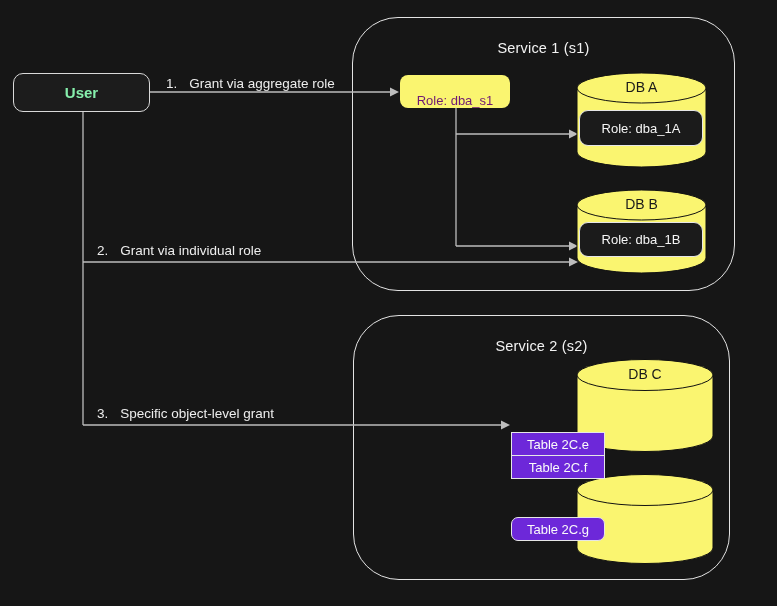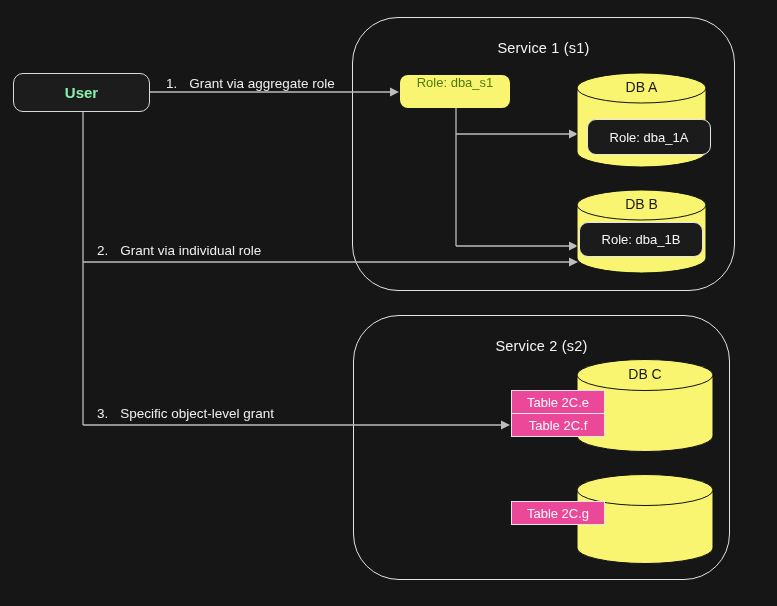--- a/index.html
+++ b/index.html
@@ -21,36 +21,36 @@
   #wires{position:absolute;left:0;top:0;z-index:2;}
   
   .node-dark{
     position:absolute;background:#1c1c1c;border:1.5px solid #d9d9d9;
     border-radius:10px;display:flex;align-items:center;justify-content:center;
     box-sizing:border-box;z-index:3;font-size:13px;color:#86efac;
   }
   .user-box{font-weight:bold;font-size:15px;}
   .role-yellow{
     position:absolute;background:#faf570;border-radius:8px;
-    display:flex;align-items:flex-start;justify-content:center;
-    box-sizing:border-box;z-index:3;font-size:13px;color:#4d7c0f;
+    display:flex;align-items:flex-end;justify-content:center;
+    box-sizing:border-box;z-index:3;font-size:13px;color:#701a75;
   }
   .role-in-db{
     position:absolute;background:#1b1b1b;border:1.4px solid #e6e6e6;
     border-radius:9px;display:flex;align-items:center;justify-content:center;
     box-sizing:border-box;z-index:4;font-size:13px;color:#f5f5f5;
   }
   .db-label{
     position:absolute;text-align:center;font-size:14px;color:#1a1a1a;
     z-index:4;
   }
   .table-box{
-    position:absolute;background:#ec4899;border:1.4px solid #e6e6e6;
+    position:absolute;background:#6d28d9;border:1.4px solid #e6e6e6;
     display:flex;align-items:center;justify-content:center;
-    box-sizing:border-box;z-index:4;font-size:13px;color:#fafafa;
+    box-sizing:border-box;z-index:4;font-size:13px;color:#fafafa;margin-top:42px;
   }
   .edge-label{
     position:absolute;display:flex;font-size:13.5px;color:#ededed;
     z-index:3;white-space:nowrap;
   }
   .edge-label .num{margin-right:12px;}
 </style>
 </head>
 <body>
 
@@ -117,34 +117,34 @@
   <div class="edge-label" style="left:97px;top:406px;">
     <span class="num">3.</span>
     <span>Specific object-level grant</span>
   </div>
 
   <div class="role-yellow" style="left:400px;top:75px;width:110px;height:33px;">
     <span>Role: dba_s1</span>
   </div>
 
   <div class="db-label" style="left:577px;top:79px;width:129px;">DB A</div>
-  <div class="role-in-db" style="left:579px;top:119px;width:124px;height:36px;margin-left:8px;">
+  <div class="role-in-db" style="left:579px;top:110px;width:124px;height:36px;">
     <span>Role: dba_1A</span>
   </div>
 
   <div class="db-label" style="left:577px;top:196px;width:129px;">DB B</div>
   <div class="role-in-db" style="left:579px;top:222px;width:124px;height:35px;">
     <span>Role: dba_1B</span>
   </div>
 
   <div class="db-label" style="left:577px;top:366px;width:136px;">DB C</div>
   <div class="table-box" style="left:511px;top:390px;width:94px;height:24px;">
     <span>Table 2C.e</span>
   </div>
   <div class="table-box" style="left:511px;top:413px;width:94px;height:24px;">
     <span>Table 2C.f</span>
   </div>
 
-  <div class="table-box" style="left:511px;top:501px;width:94px;height:24px;">
+  <div class="table-box" style="left:511px;top:475px;width:94px;height:24px;border-radius:7px;">
     <span>Table 2C.g</span>
   </div>
 
 </div>
 
 </body></html>

